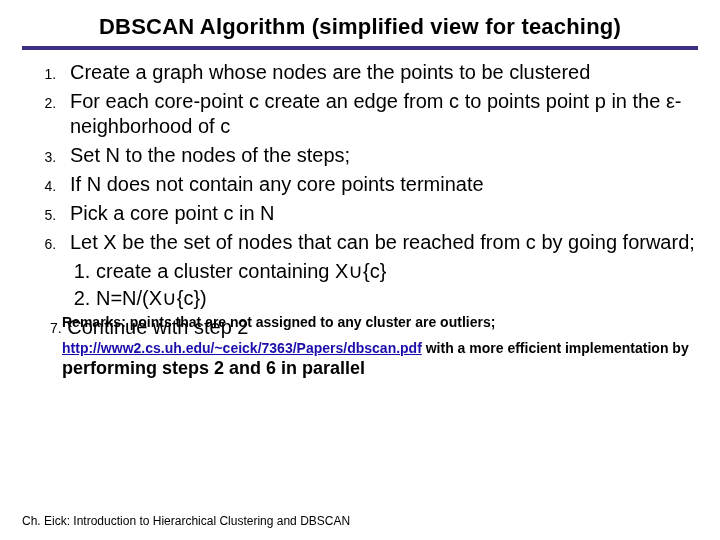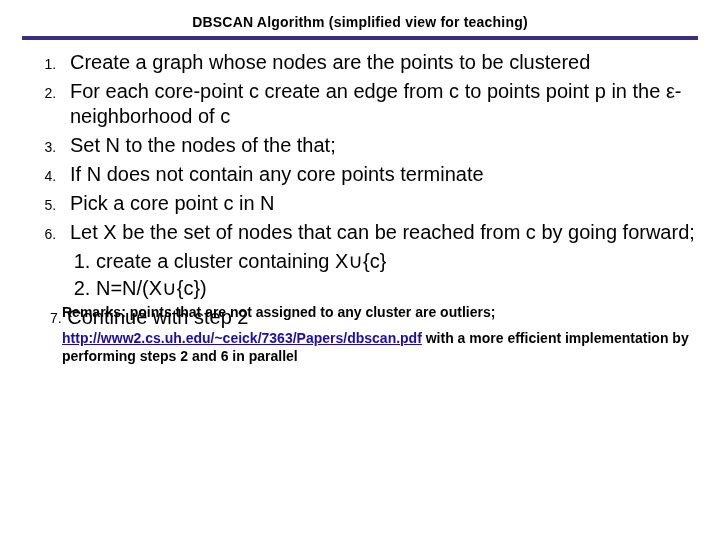--- a/index.html
+++ b/index.html
@@ -15,21 +15,21 @@
   .slide {
     position: relative;
     width: 720px;
     height: 540px;
     box-sizing: border-box;
     padding: 10px 22px 0 22px;
   }
   .title {
     font-family: "Trebuchet MS", Verdana, sans-serif;
     font-weight: 700;
-    font-size: 14px;
+    font-size: 22px;
     text-align: center;
     margin: 4px 0 6px 0;
     letter-spacing: 0.2px;
   }
   .rule {
     border: none;
     border-top: 4px solid #3a2f84;
     margin: 2px 0 10px 0;
   }
   ol.main {
@@ -82,42 +82,42 @@
     line-height: 1.25;
     width: 650px;
   }
   .link-line a {
     color: #1a0dab;
     text-decoration: underline;
     text-align: center;
   }
   .perf {
     margin: 0 0 0 40px;
-    font-size: 14px;
+    font-size: 18px;
     font-weight: 700;
   }
   .footer {
     position: absolute;
     left: 22px;
     bottom: 12px;
     font-size: 12px;
   }
 </style>
 </head>
 <body>
 
 <div class="slide">
 
   <div class="title">DBSCAN Algorithm (simplified view for teaching)</div>
   <hr class="rule">
 
   <ol class="main">
     <li>Create a graph whose nodes are the points to be clustered</li>
     <li>For each core-point c create an edge from c to points point p in the ε-neighborhood of c</li>
-    <li>Set N to the nodes of the that;</li>
+    <li>Set N to the nodes of the steps;</li>
     <li>If N does not contain any core points terminate</li>
     <li>Pick a core point c in N</li>
     <li>
       <span>Let X be the set of nodes that can be reached from c by going forward;</span>
       <ol class="sub">
         <li>create a cluster containing X∪{c}</li>
         <li>N=N/(X∪{c})</li>
       </ol>
     </li>
   </ol>
@@ -126,14 +126,15 @@
     <span class="num7">7.</span>
     <span>Continue with step 2</span>
     <span class="remarks">Remarks: points that are not assigned to any cluster are outliers;</span>
   </div>
 
   <div class="link-line">
     <a href="#">http://www2.cs.uh.edu/~ceick/7363/Papers/dbscan.pdf</a><span> with a more efficient implementation by</span>
   </div>
   <div class="perf">performing steps 2 and 6 in parallel</div>
 
+  <div class="footer">Ch. Eick: Introduction to Hierarchical Clustering and DBSCAN</div>
 
 </div>
 
 </body></html>

